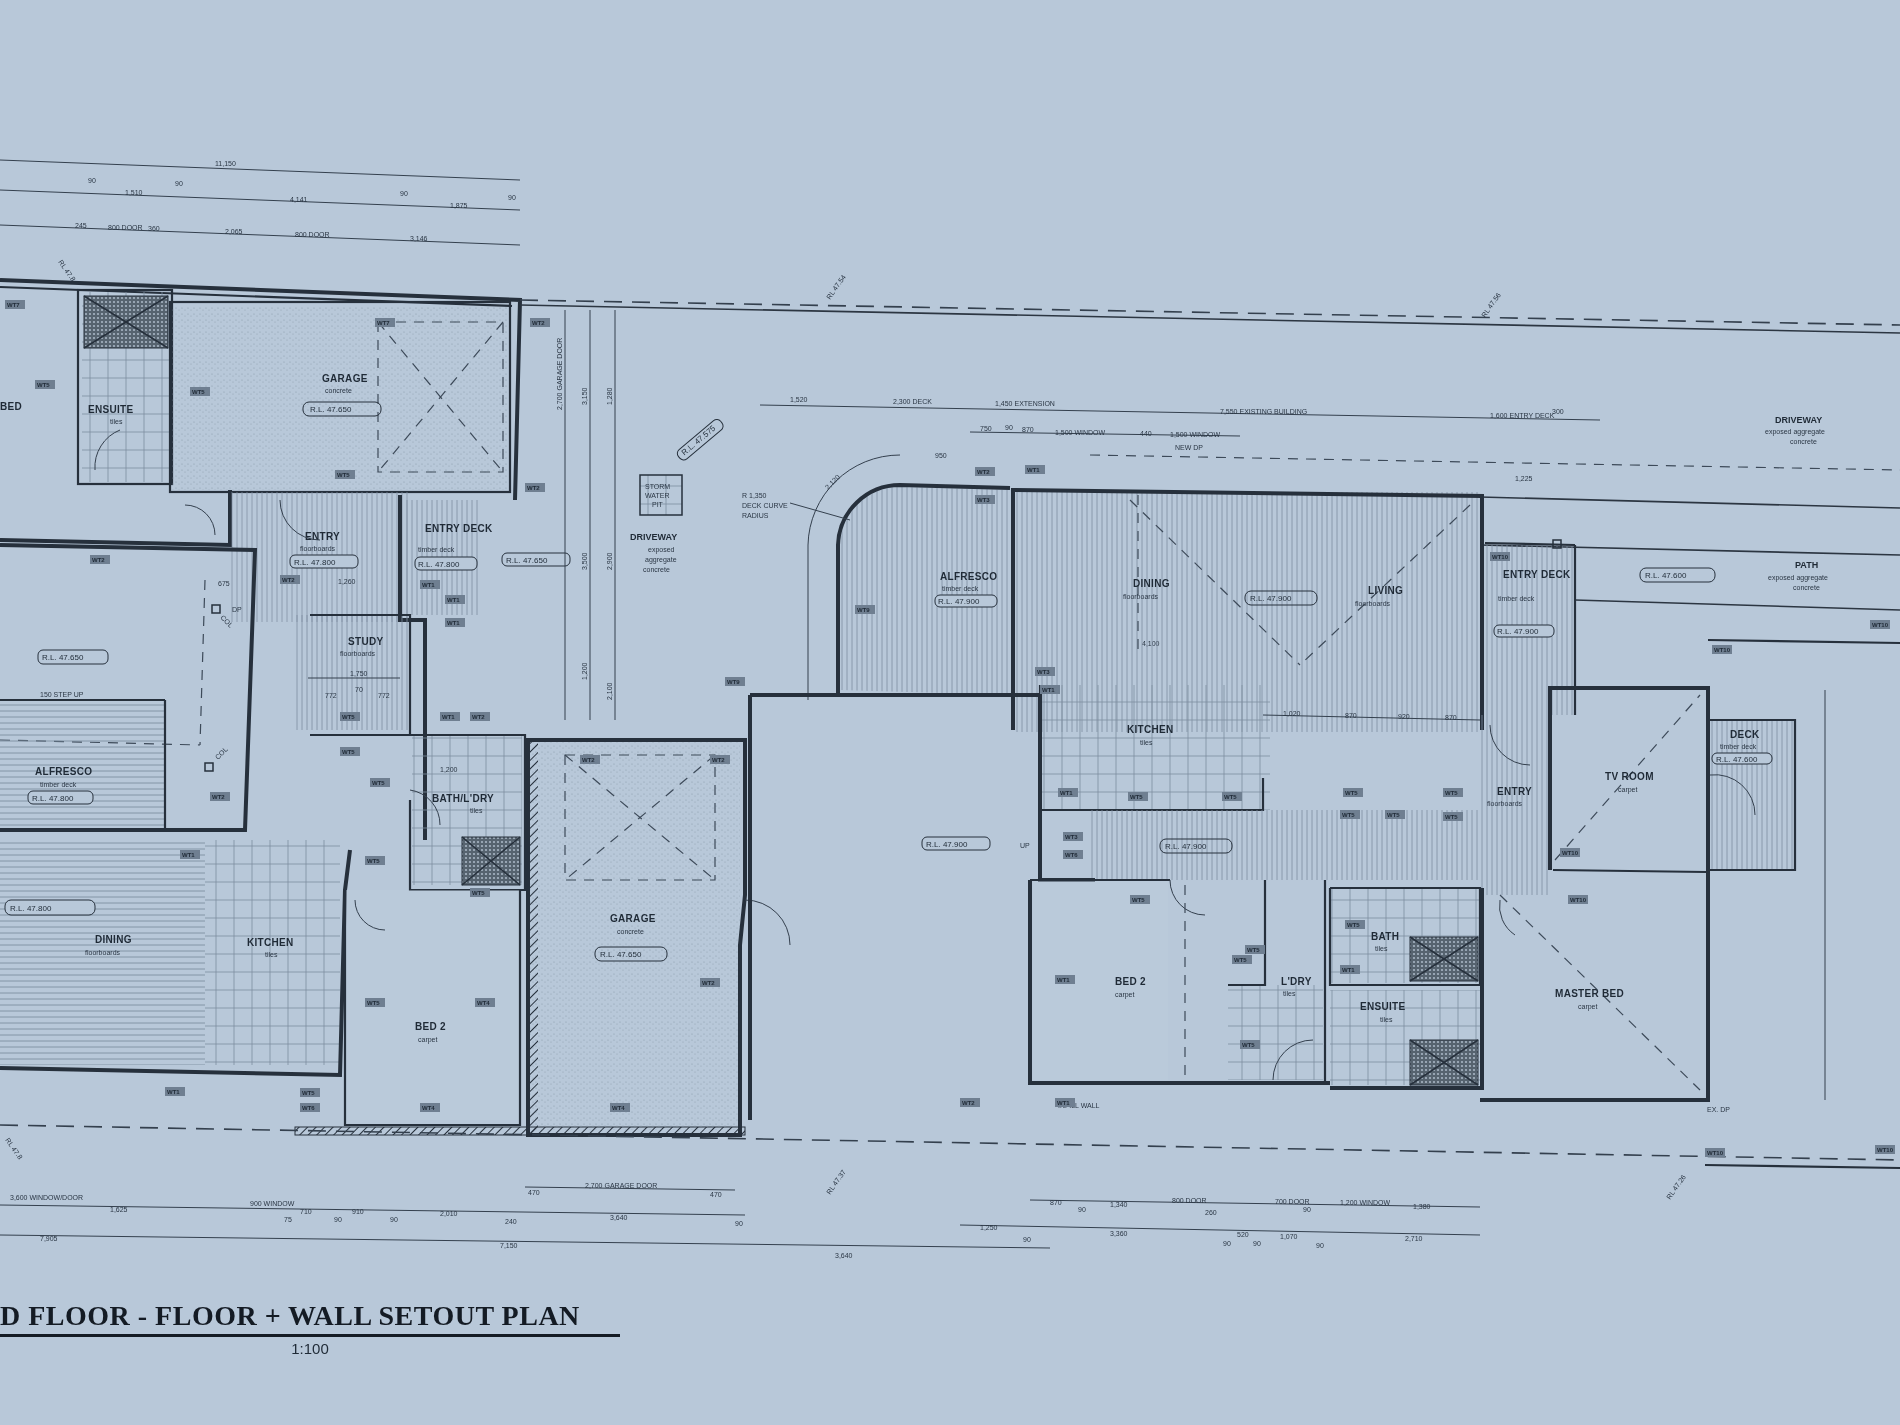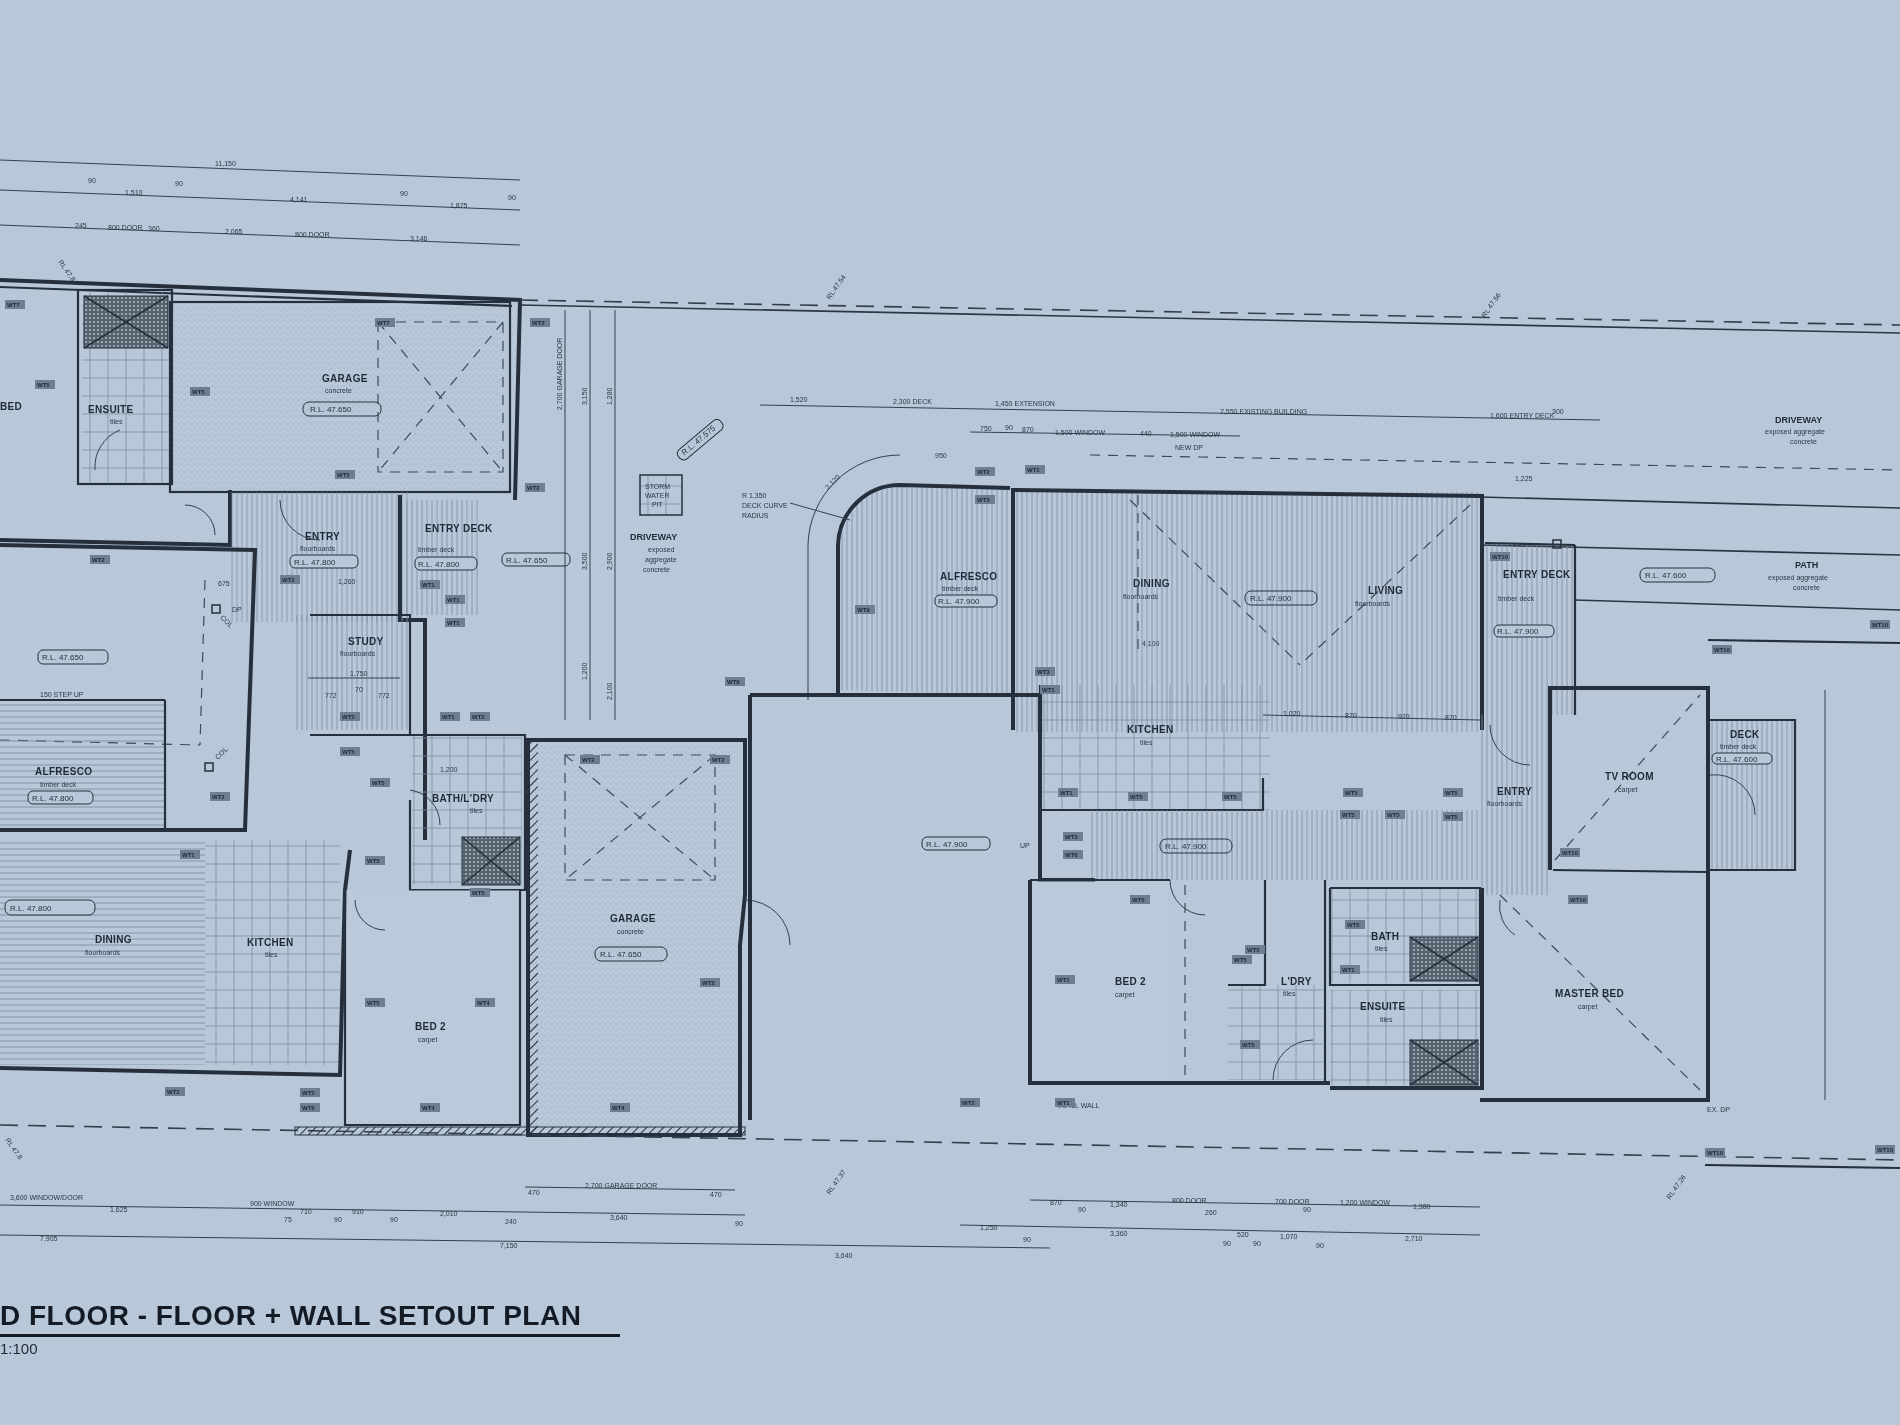--- a/index.html
+++ b/index.html
@@ -12,22 +12,22 @@
   .dim-text{font-size:7px;fill:#2a3644;}
   .tag-text{font-size:6px;fill:#1f2a36;font-weight:bold;}
   .big-label{font-size:9px;font-weight:bold;fill:#1f2a36;}
   .wall{stroke:#26303c;stroke-width:4;fill:none;}
   .wall-thin{stroke:#26303c;stroke-width:2.2;fill:none;}
   .dim{stroke:#34404e;stroke-width:1;fill:none;}
   .dash{stroke:#34404e;stroke-width:1.6;fill:none;stroke-dasharray:18 10;}
   .dash-fine{stroke:#3d4a59;stroke-width:1.2;fill:none;stroke-dasharray:10 8;}
   .boundary{stroke:#2c3642;stroke-width:1.6;fill:none;}
   #title-block{position:absolute;left:0;top:1300px;width:640px;}
-  #plan-title{font-family:Liberation Sans, sans-serif;font-weight:bold;font-size:28px;color:#141b24;letter-spacing:0.5px;white-space:nowrap;padding-left:0;border-bottom:3px solid #141b24;padding-bottom:2px;width:620px;}
-  #plan-scale{font-family:"Liberation Sans",sans-serif;font-size:15px;color:#1f2a36;text-align:left;width:620px;margin-top:3px;}
+  #plan-title{font-family:Liberation Serif, serif;font-weight:bold;font-size:28px;color:#141b24;letter-spacing:0.5px;white-space:nowrap;padding-left:0;border-bottom:3px solid #141b24;padding-bottom:2px;width:620px;}
+  #plan-scale{font-family:"Liberation Sans",sans-serif;font-size:15px;color:#1f2a36;text-align:center;width:620px;margin-top:3px;}
 </style>
 </head>
 <body>
 
 <div id="sheet">
 <svg width="1900" height="1425" viewBox="0 0 1900 1425" xmlns="http://www.w3.org/2000/svg">
   <defs>
     <pattern id="vboards" width="5" height="5" patternUnits="userSpaceOnUse">
       <line x1="2" y1="0" x2="2" y2="5" stroke="#7d8da0" stroke-width="0.8"></line>
     </pattern>

